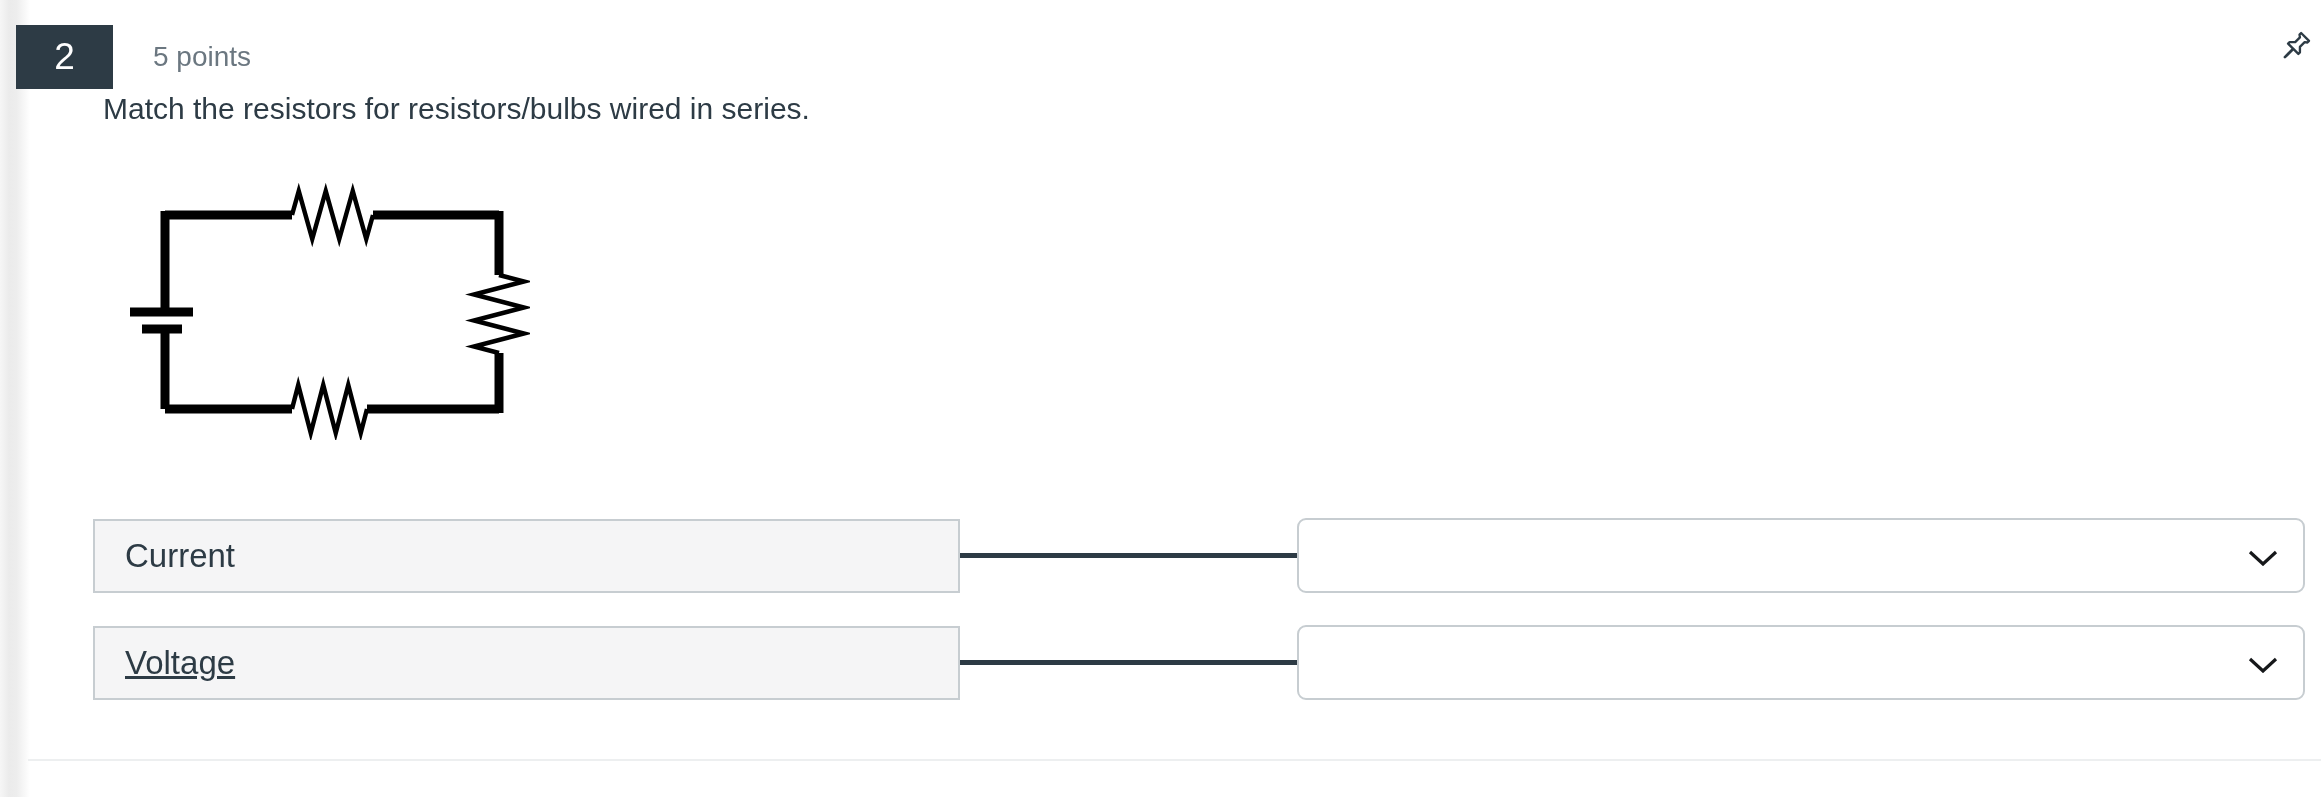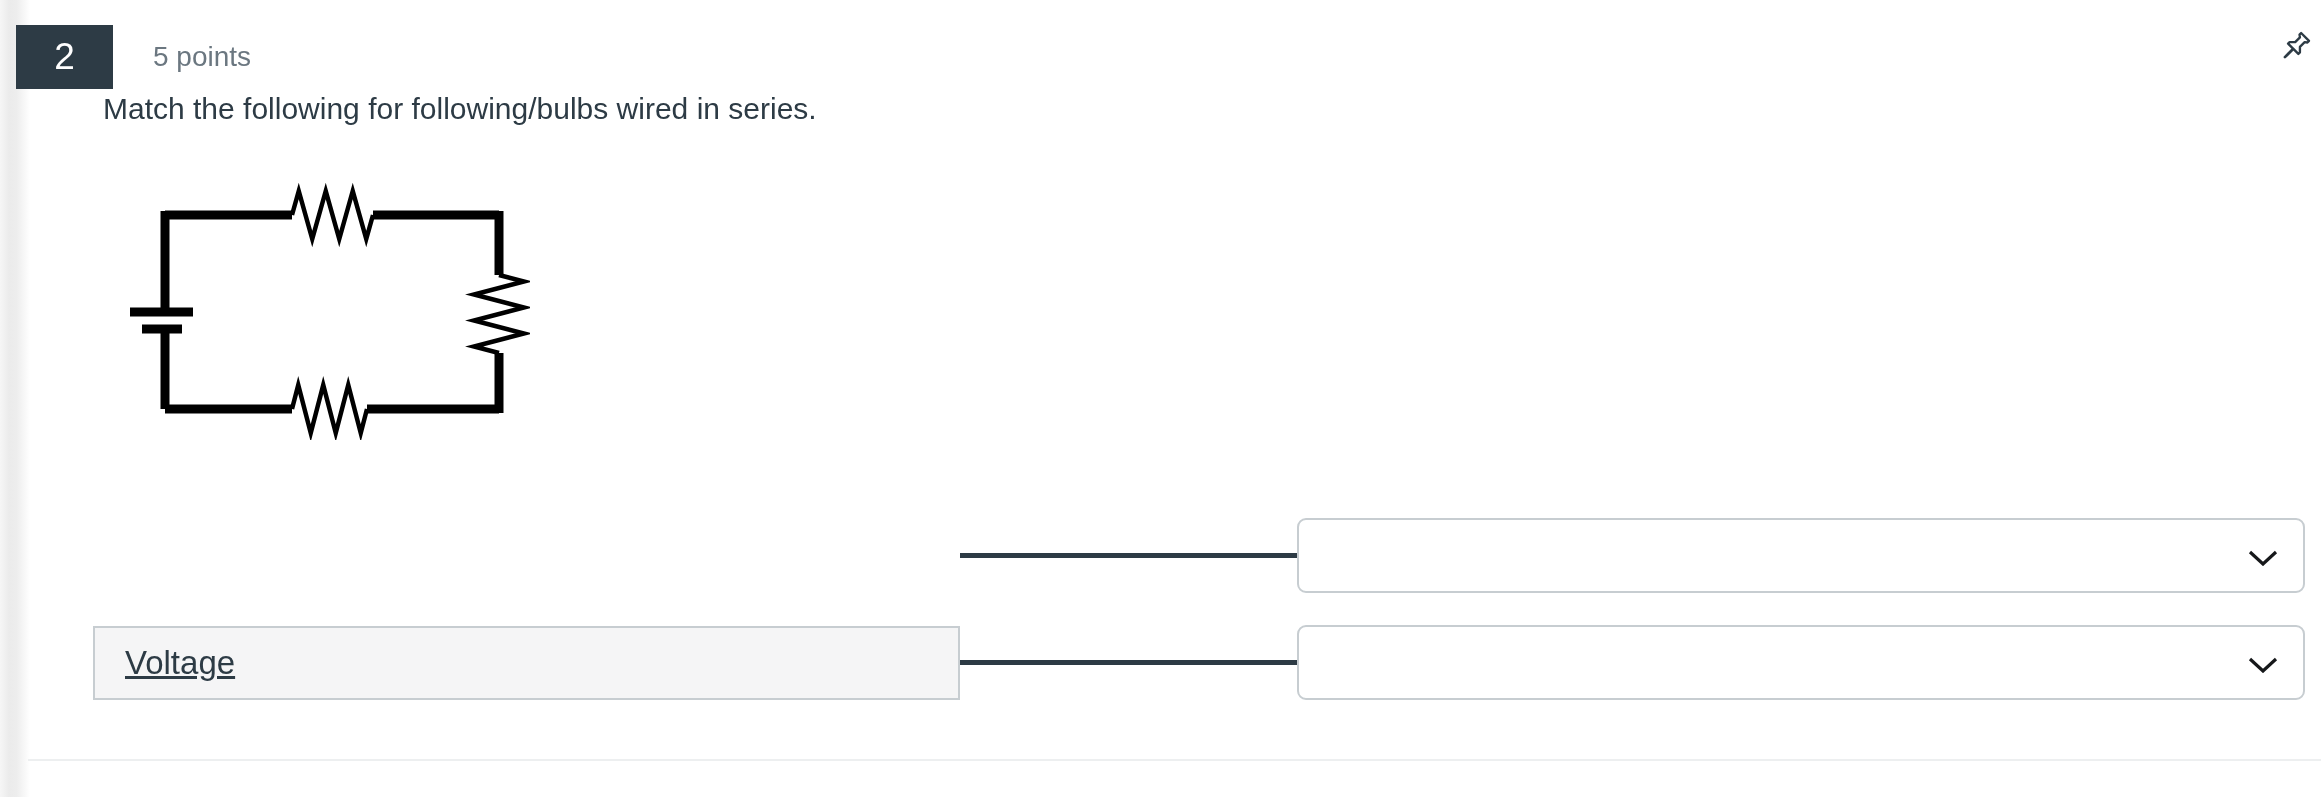--- a/index.html
+++ b/index.html
@@ -92,21 +92,21 @@
     <span>
       <svg width="38" height="38" viewBox="0 0 34 34">
         <g transform="rotate(45 17 17)" stroke="#2d3b45" fill="#ffffff" stroke-linejoin="round">
           <path d="M12 3 L22 3 L22 5 L20 6.5 L20 12.5 L23.5 16 L23.5 18 L10.5 18 L10.5 16 L14 12.5 L14 6.5 L12 5 Z" stroke-width="2.1"></path>
           <line x1="17" y1="18.5" x2="17" y2="28.5" stroke-width="2.4" stroke-linecap="round"></line>
         </g>
       </svg>
     </span>
   </button>
 
-  <div class="prompt">Match the following for following/bulbs wired in series.</div>
+  <div class="prompt">Match the resistors for resistors/bulbs wired in series.</div>
 
   <div class="circuit">
     <svg width="420" height="260" viewBox="0 0 420 260">
 
       <g stroke="#000000" stroke-width="9" fill="none">
 
         <path d="M55 35 L182 35"></path>
         <path d="M263 35 L389 35"></path>
 
         <path d="M389 31 L389 95"></path>
@@ -126,20 +126,23 @@
 
         <path d="M182 35 L188.75 11 L202.25 59 L215.75 11 L229.25 59 L242.75 11 L256.25 59 L263 35"></path>
 
         <path d="M389 95 L414 101.5 L364 114.5 L414 127.5 L364 140.5 L414 153.5 L364 166.5 L389 173"></path>
 
         <path d="M182 229 L188.25 205 L200.75 253 L213.25 205 L225.75 253 L238.25 205 L250.75 253 L257 229"></path>
       </g>
     </svg>
   </div>
 
+  <div class="match-item row1">
+    <span>Current</span>
+  </div>
   <div class="connector row1"></div>
   <div class="dropdown row1" role="combobox" aria-expanded="false">
     <span class="value"></span>
     <span>
       <svg width="30" height="16" viewBox="0 0 30 16">
         <polyline points="2,2 15,14 28,2" fill="none" stroke="#16181a" stroke-width="3.2"></polyline>
       </svg>
     </span>
   </div>
 

